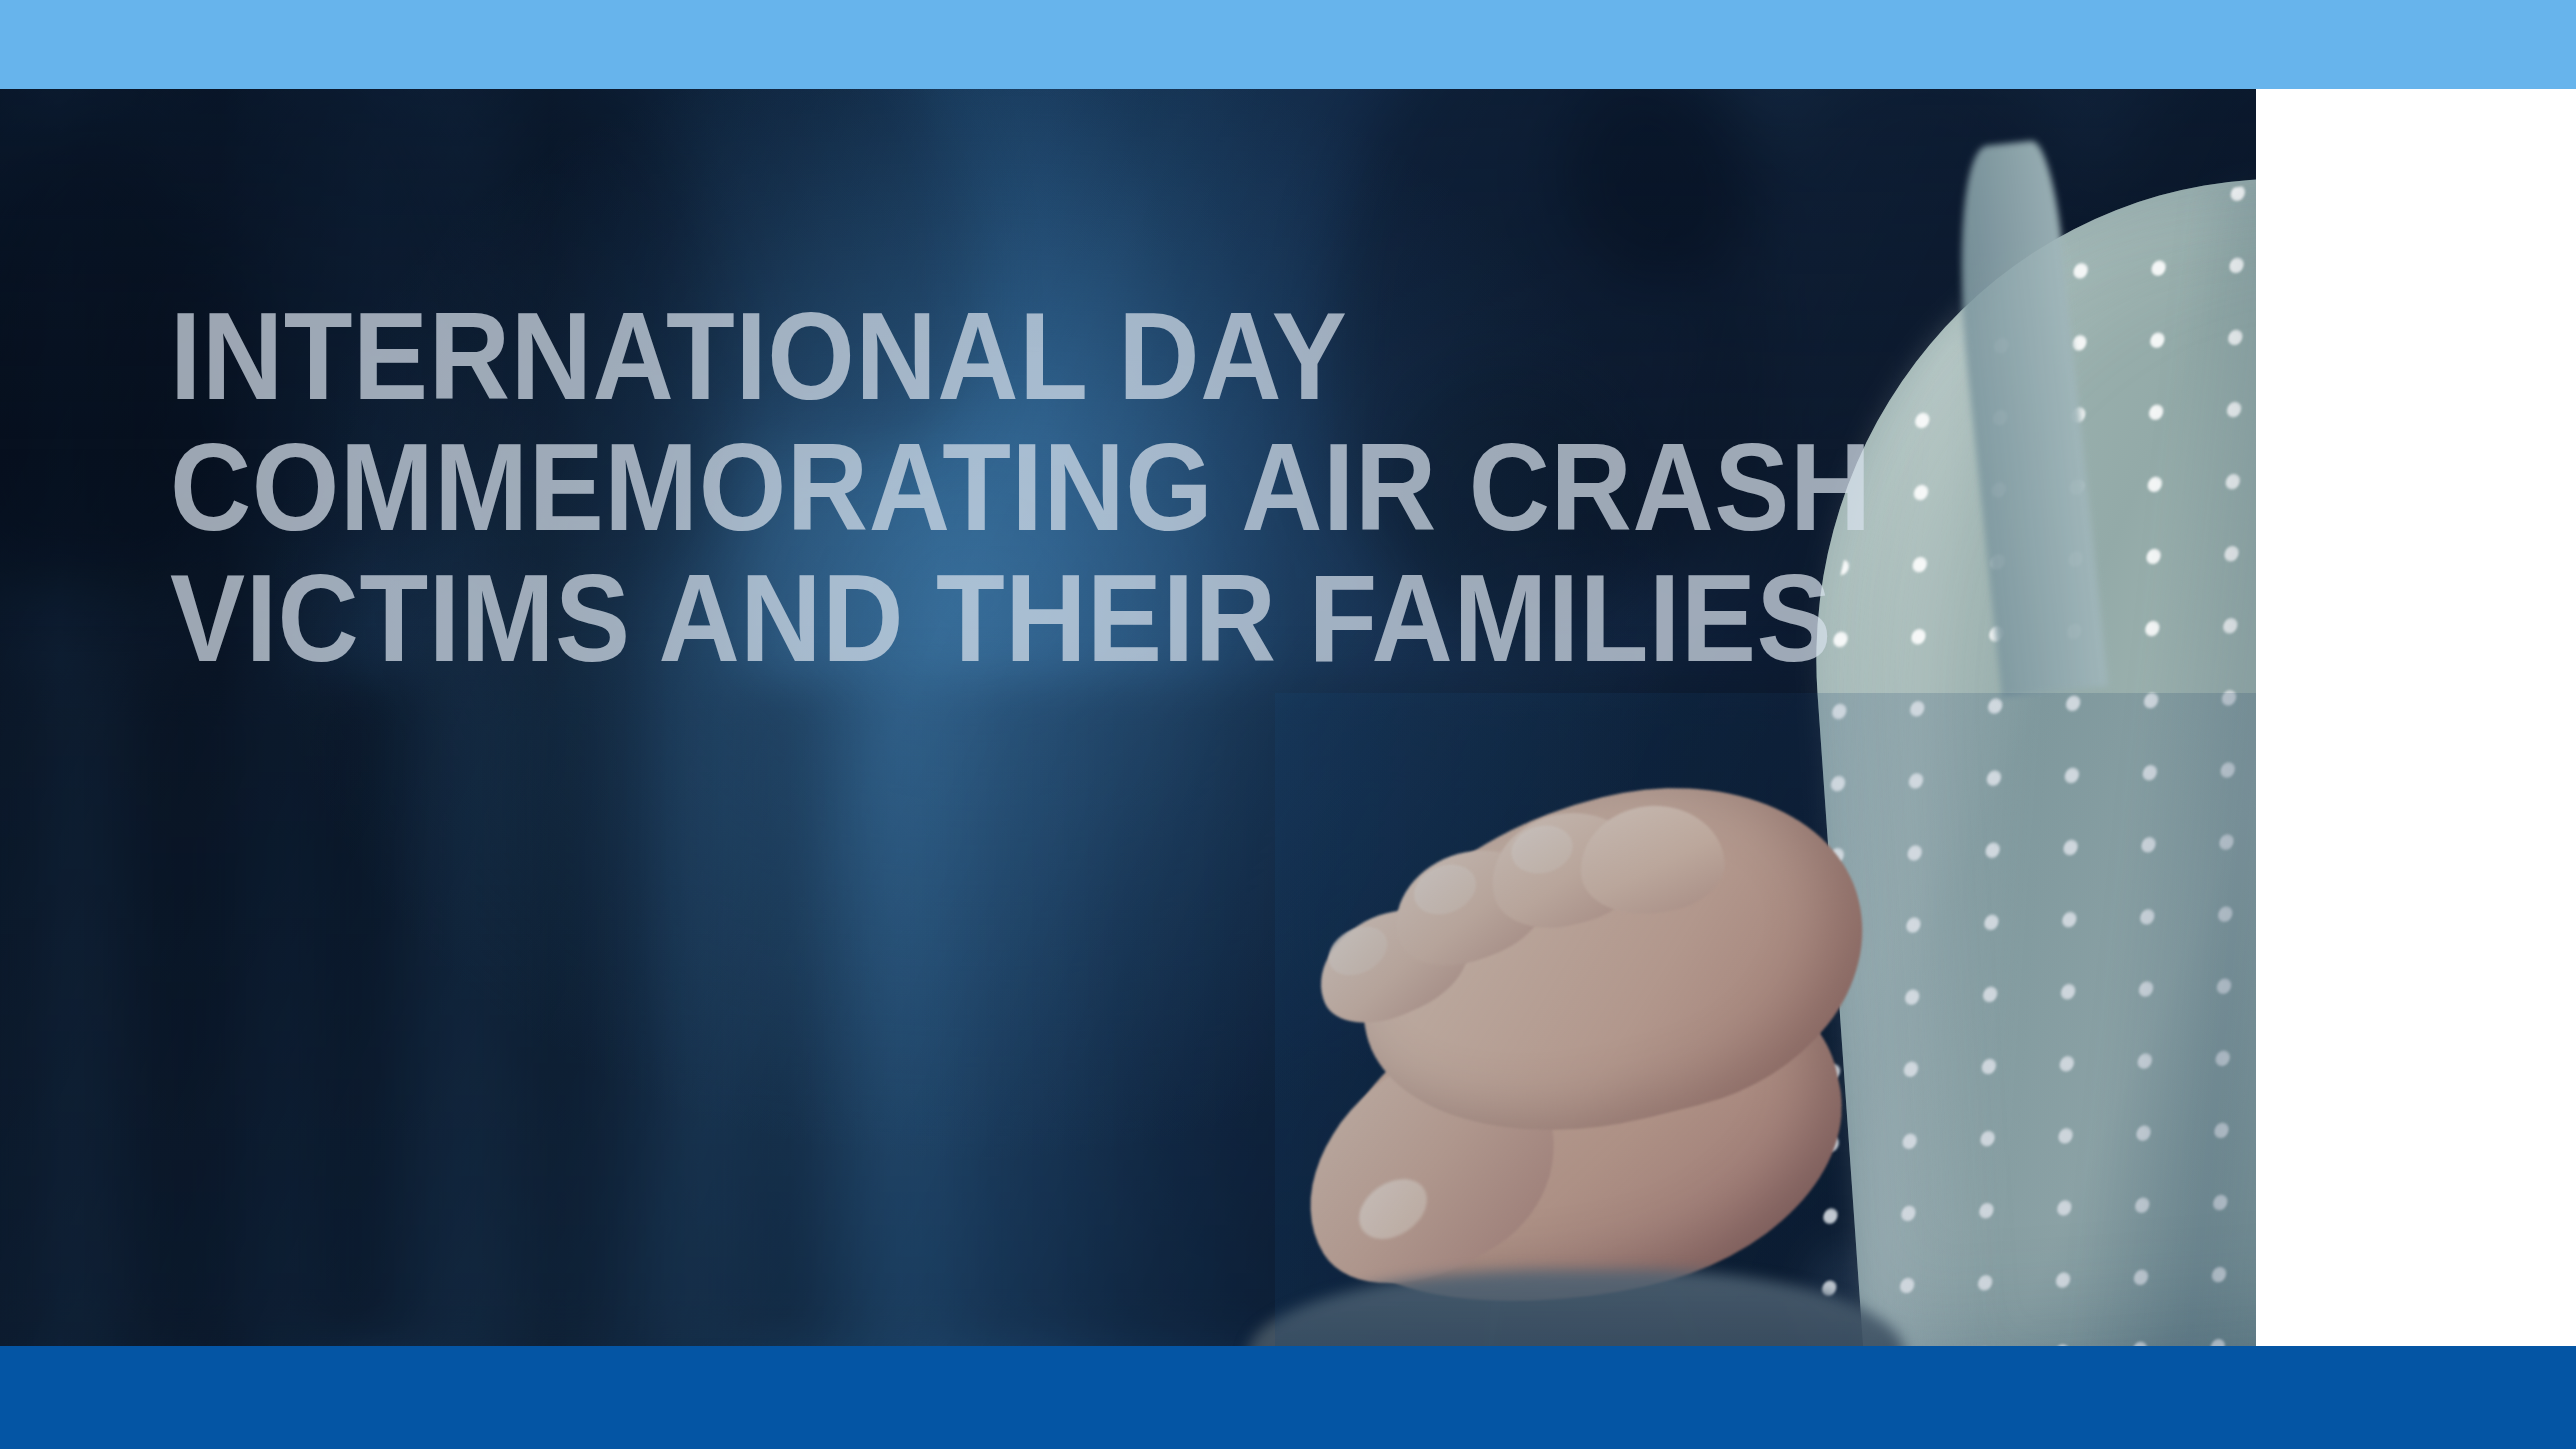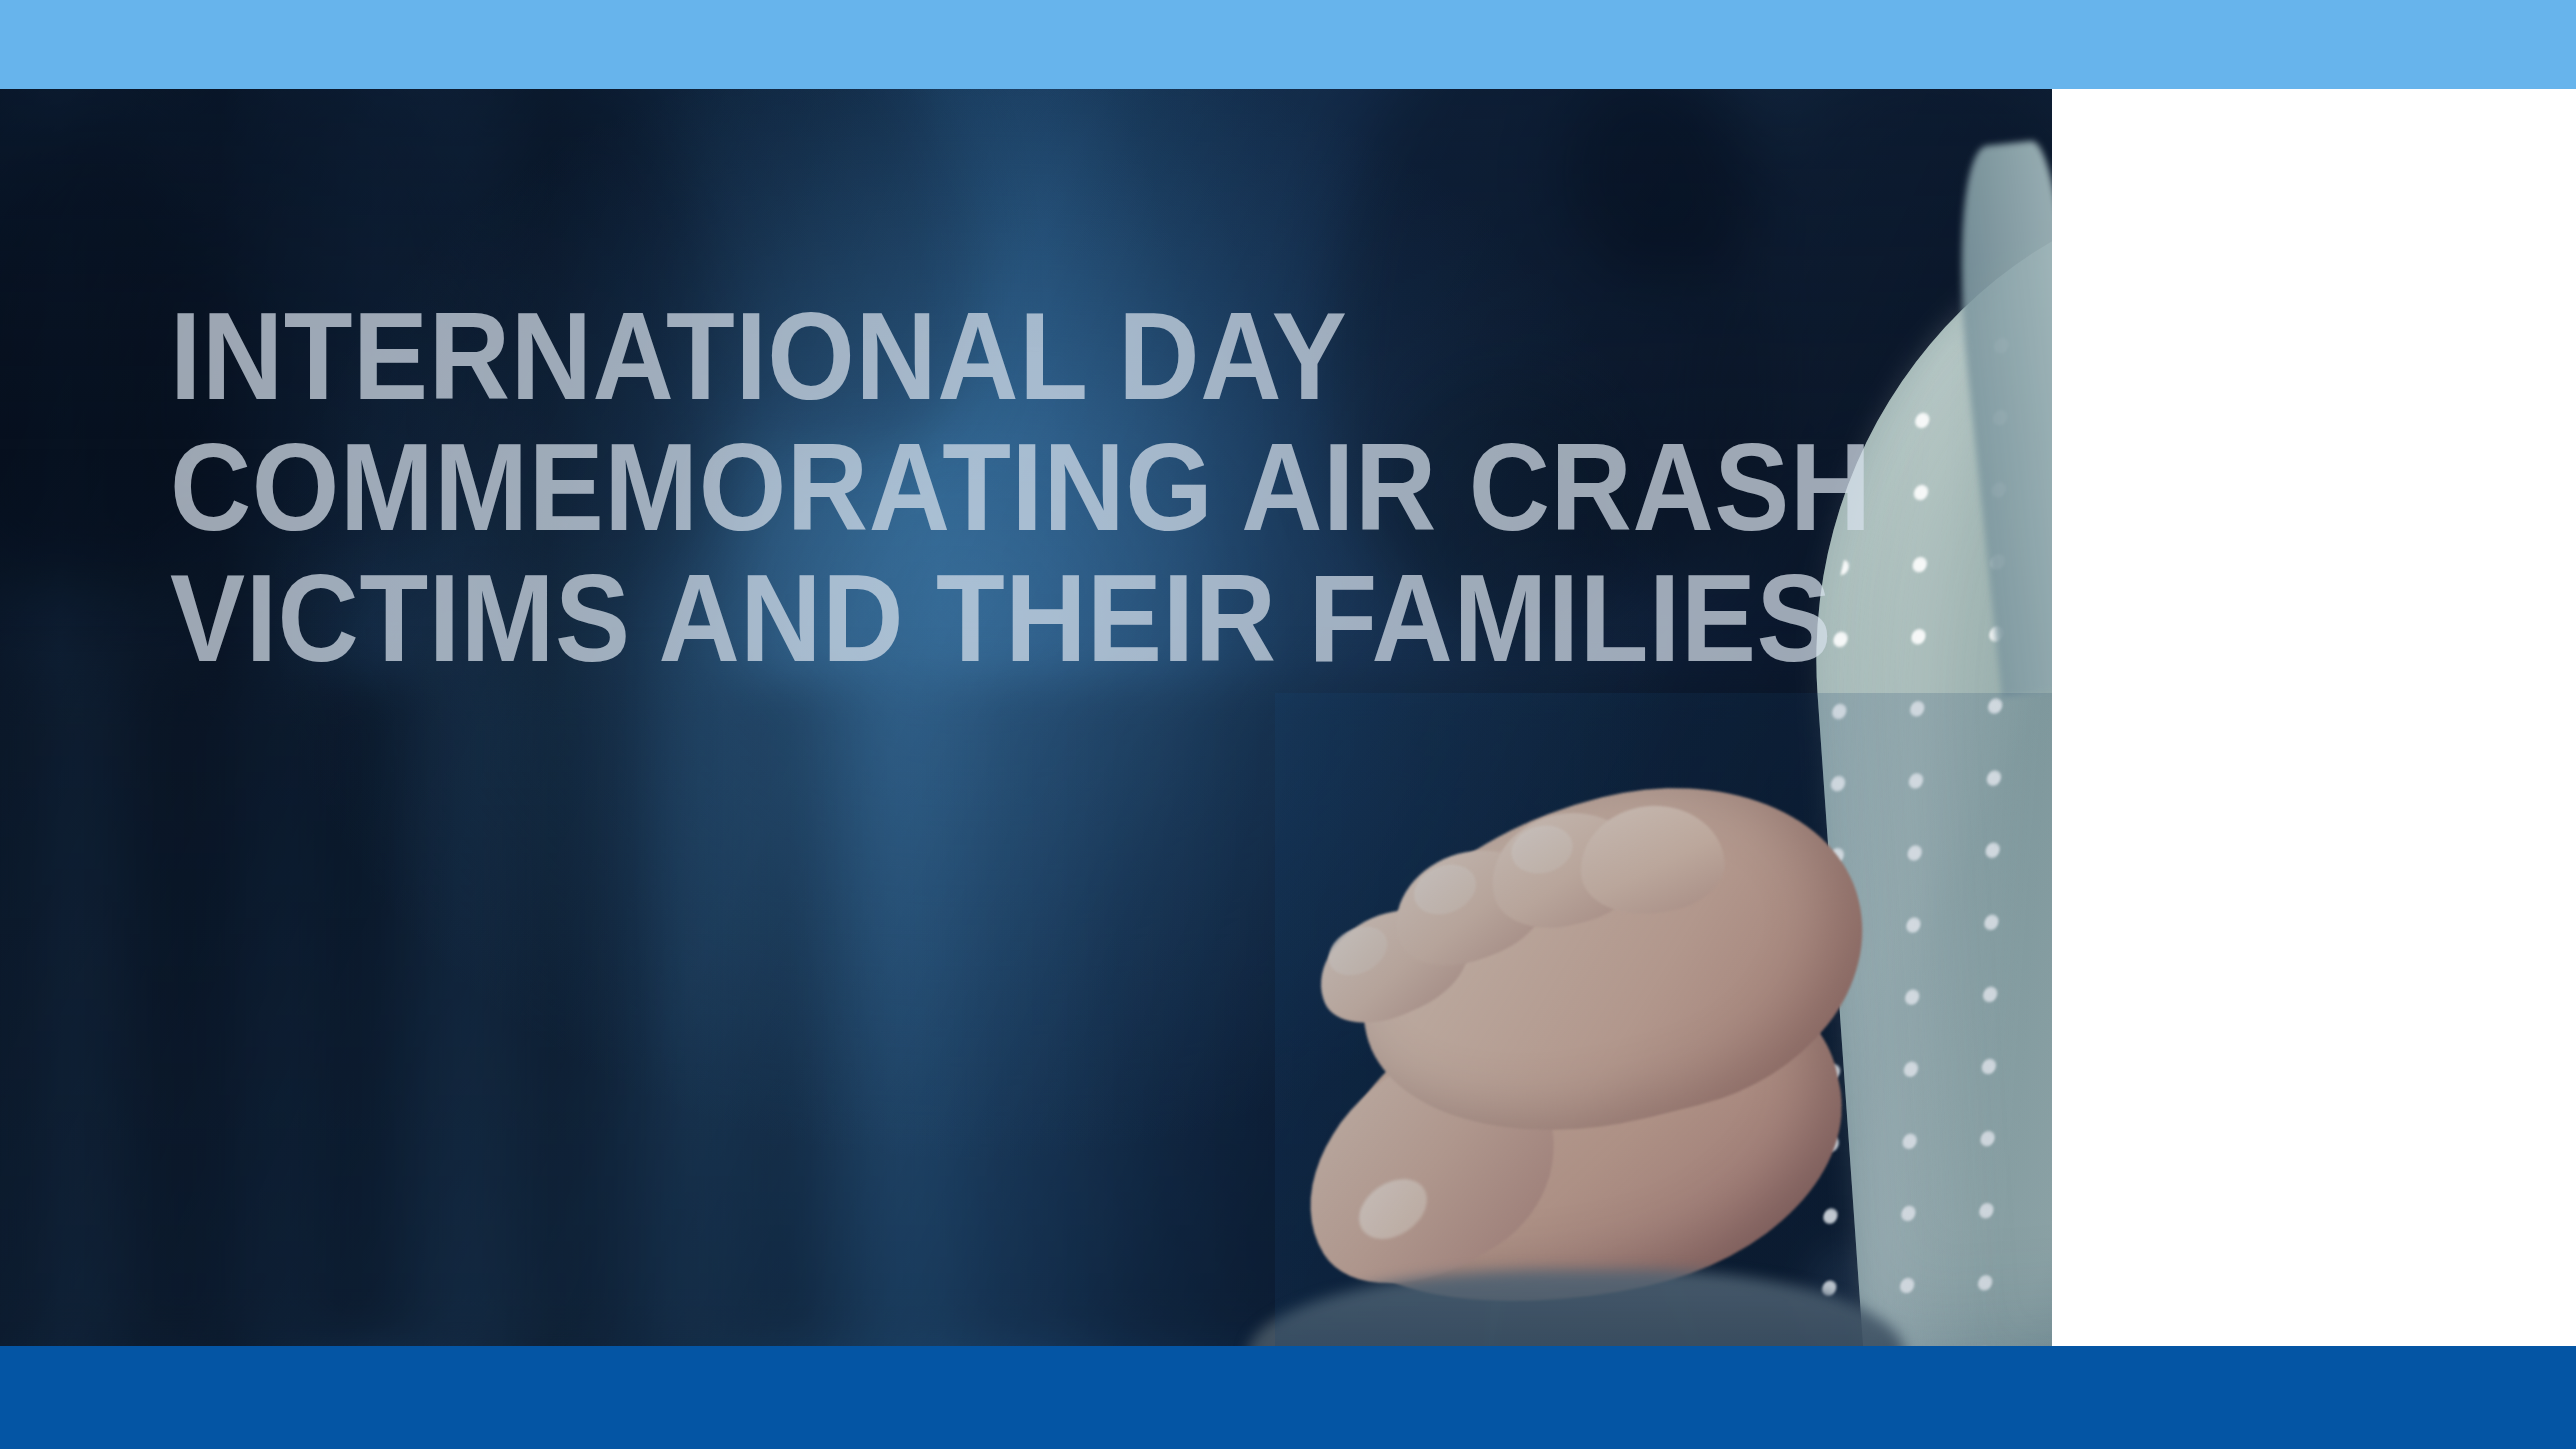--- a/index.html
+++ b/index.html
@@ -27,21 +27,21 @@
     width: 2576px;
     height: 89px;
     background: #67b4ec;
   }
 
   
   .hero {
     position: absolute;
     left: 0;
     top: 89px;
-    width: 2052px;
+    width: 2256px;
     height: 1257px;
     overflow: hidden;
     background: #1c3a5a;
   }
 
   
   .photo-base {
     position: absolute;
     inset: 0;
     background:

